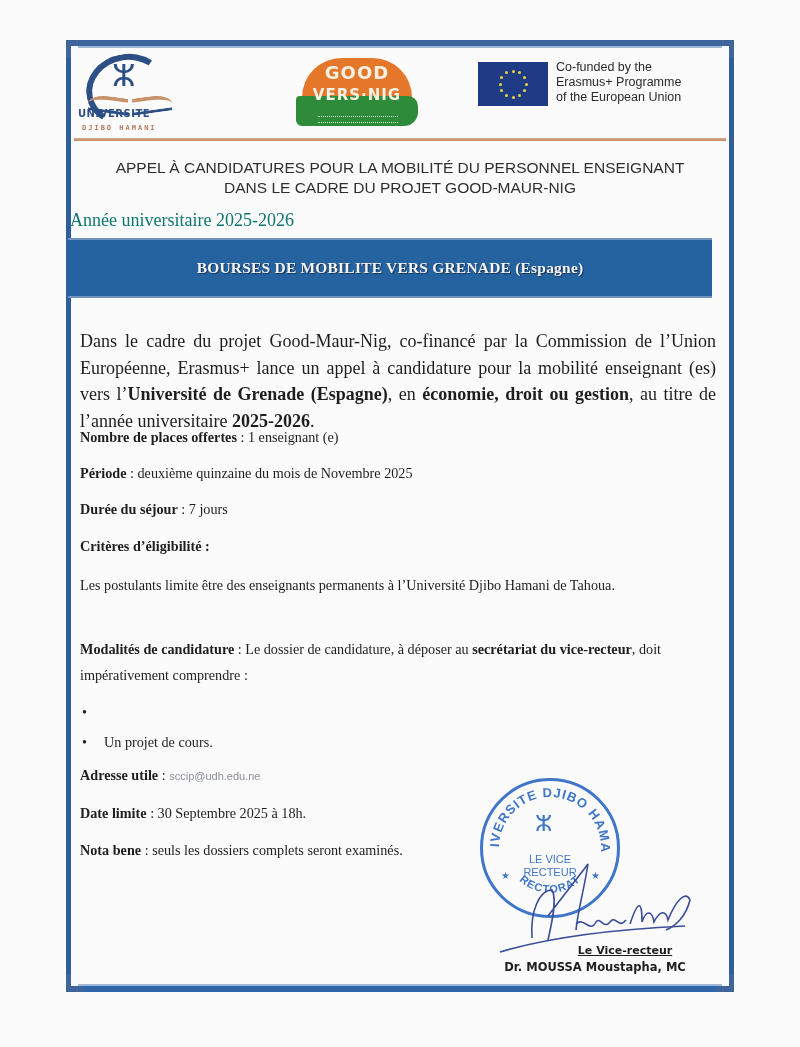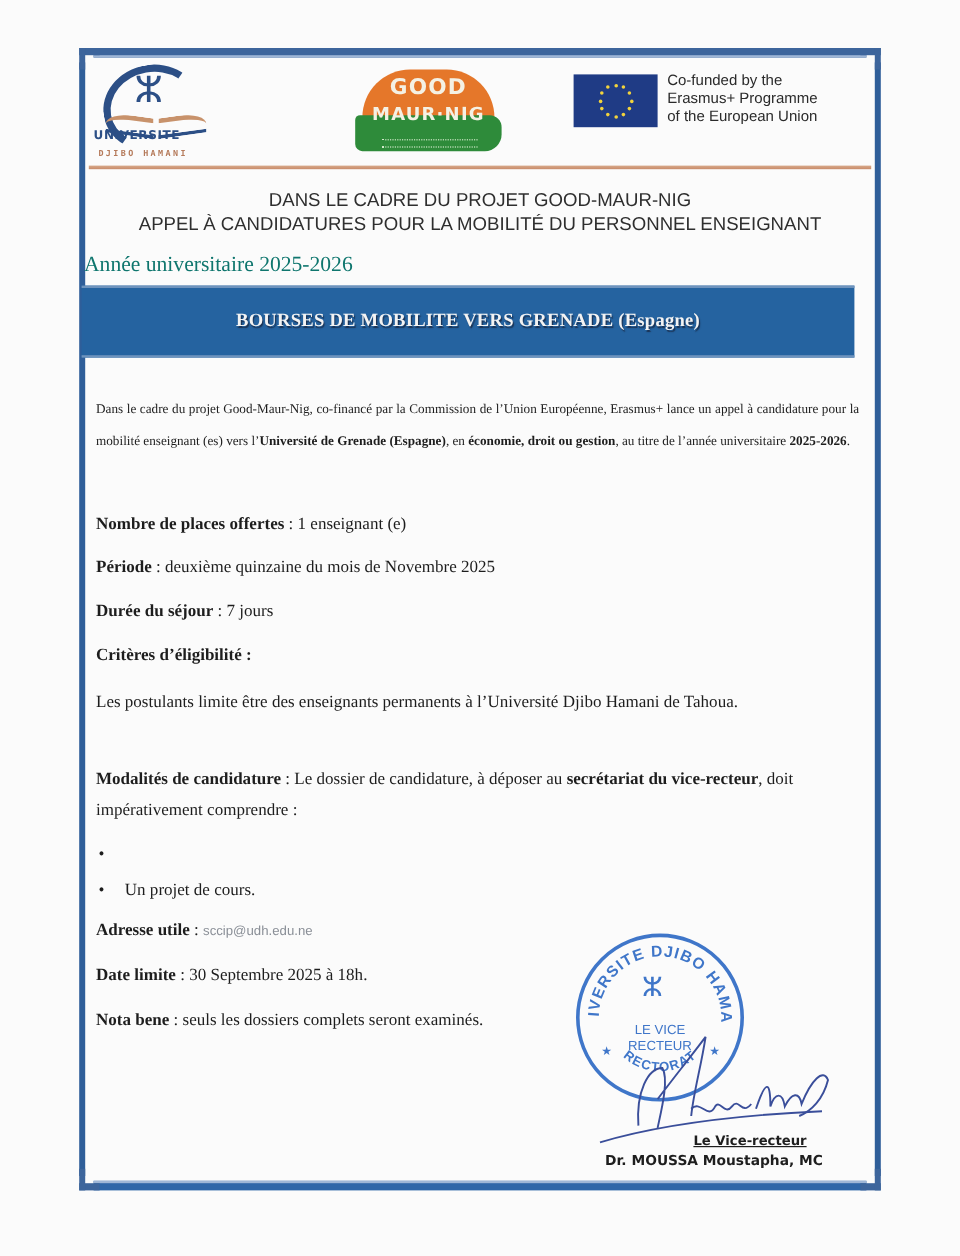--- a/index.html
+++ b/index.html
@@ -104,21 +104,21 @@
     position: absolute; left: 68px; top: 238px; width: 644px; height: 56px;
     background: #2563a0; border-top: 2px solid #6e93bd; border-bottom: 2px solid #6e93bd;
     display: flex; align-items: center; justify-content: center;
   }
   .banner span {
     color: #f3f3f3; font-weight: bold; font-size: 15.5px; letter-spacing: 0.2px;
     text-shadow: 1px 1px 1px #1a3050;
   }
 
   
-  .body-text { position: absolute; left: 80px; top: 328px; width: 636px; font-size: 11px; color: #1d1d1d; }
+  .body-text { position: absolute; left: 80px; top: 328px; width: 636px; font-size: 18px; color: #1d1d1d; }
   .body-text p { margin: 0; }
   .intro { line-height: 26.5px; text-align: justify; }
   .intro b { font-weight: bold; }
   .field { position: absolute; left: 80px; font-size: 14.2px; line-height: 20px; }
   .field b { font-weight: bold; }
   .bullets { position: absolute; left: 80px; top: 702px; font-size: 14.2px; }
   .bullet { height: 30px; line-height: 20px; position: relative; padding-left: 24px; }
   .bullet .dot { position: absolute; left: 2px; top: 0; }
   .email { font-family: "Liberation Sans", sans-serif; font-size: 11px; color: #8a8f97; }
 
@@ -173,21 +173,21 @@
     <div class="book-l"></div>
     <div class="book-r"></div>
     <div class="name">UNIVERSITE</div>
     <div class="sub">DJIBO HAMANI</div>
   </div>
 
   <div class="good-logo">
     <div class="orange"></div>
     <div class="green"></div>
     <div class="t1">GOOD</div>
-    <div class="t2">MAUR·NIG</div>
+    <div class="t2">VERS·NIG</div>
     <div class="tiny"></div>
   </div>
 
   <div class="eu-block">
     <div class="eu-flag" id="eu-flag">
         <div class="star" style="left: 46.5px; top: 20.5px;"></div>
         <div class="star" style="left: 44.7583px; top: 27px;"></div>
         <div class="star" style="left: 40px; top: 31.7583px;"></div>
         <div class="star" style="left: 33.5px; top: 33.5px;"></div>
         <div class="star" style="left: 27px; top: 31.7583px;"></div>
@@ -202,22 +202,22 @@
     <div class="eu-text">
       <div>Co-funded by the</div>
       <div>Erasmus+ Programme</div>
       <div>of the European Union</div>
     </div>
   </div>
 </div>
 <div class="header-rule"></div>
 
 <div class="main-title">
+  <div>APPEL À CANDIDATURES POUR LA MOBILITÉ DU PERSONNEL ENSEIGNANT</div>
   <div>DANS LE CADRE DU PROJET GOOD-MAUR-NIG</div>
-  <div>APPEL À CANDIDATURES POUR LA MOBILITÉ DU PERSONNEL ENSEIGNANT</div>
 </div>
 <div class="year">Année universitaire 2025-2026</div>
 
 <div class="banner">
   <span><span>BOURSES DE MOBILITE VERS GRENADE</span> <span>(Espagne)</span></span>
 </div>
 
 <div class="body-text">
   <p class="intro"><span>Dans le cadre du projet Good-Maur-Nig, co-financé par la Commission de l’Union Européenne, Erasmus+ lance un appel à candidature pour la mobilité enseignant (es) vers l’</span><b>Université de Grenade (Espagne)</b><span>, en </span><b>économie, droit ou gestion</b><span>, au titre de l’année universitaire </span><b>2025-2026</b><span>.</span></p>
 </div>

